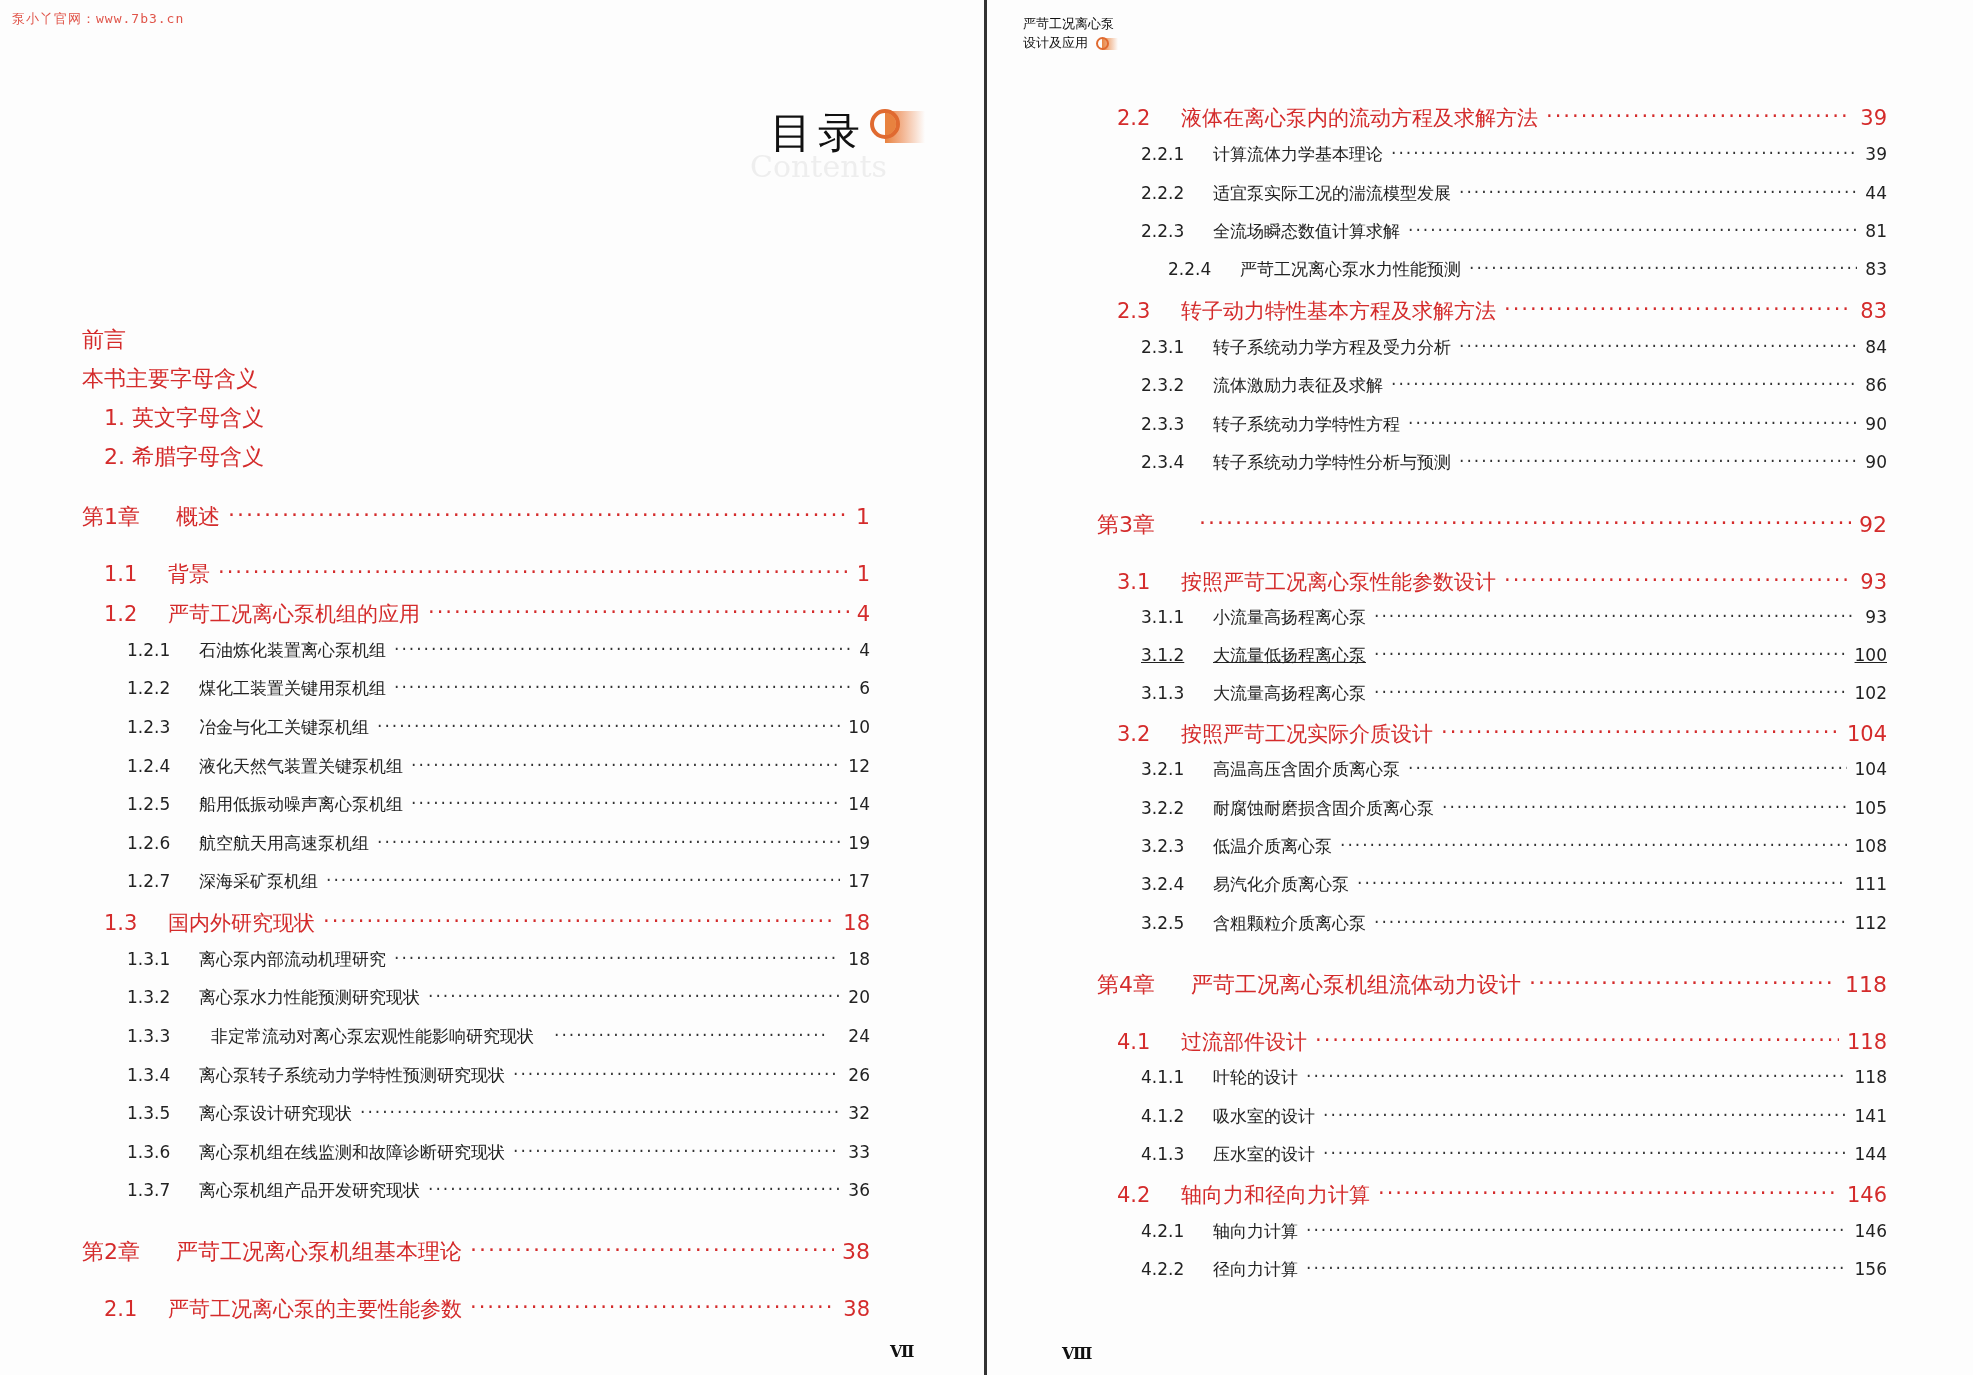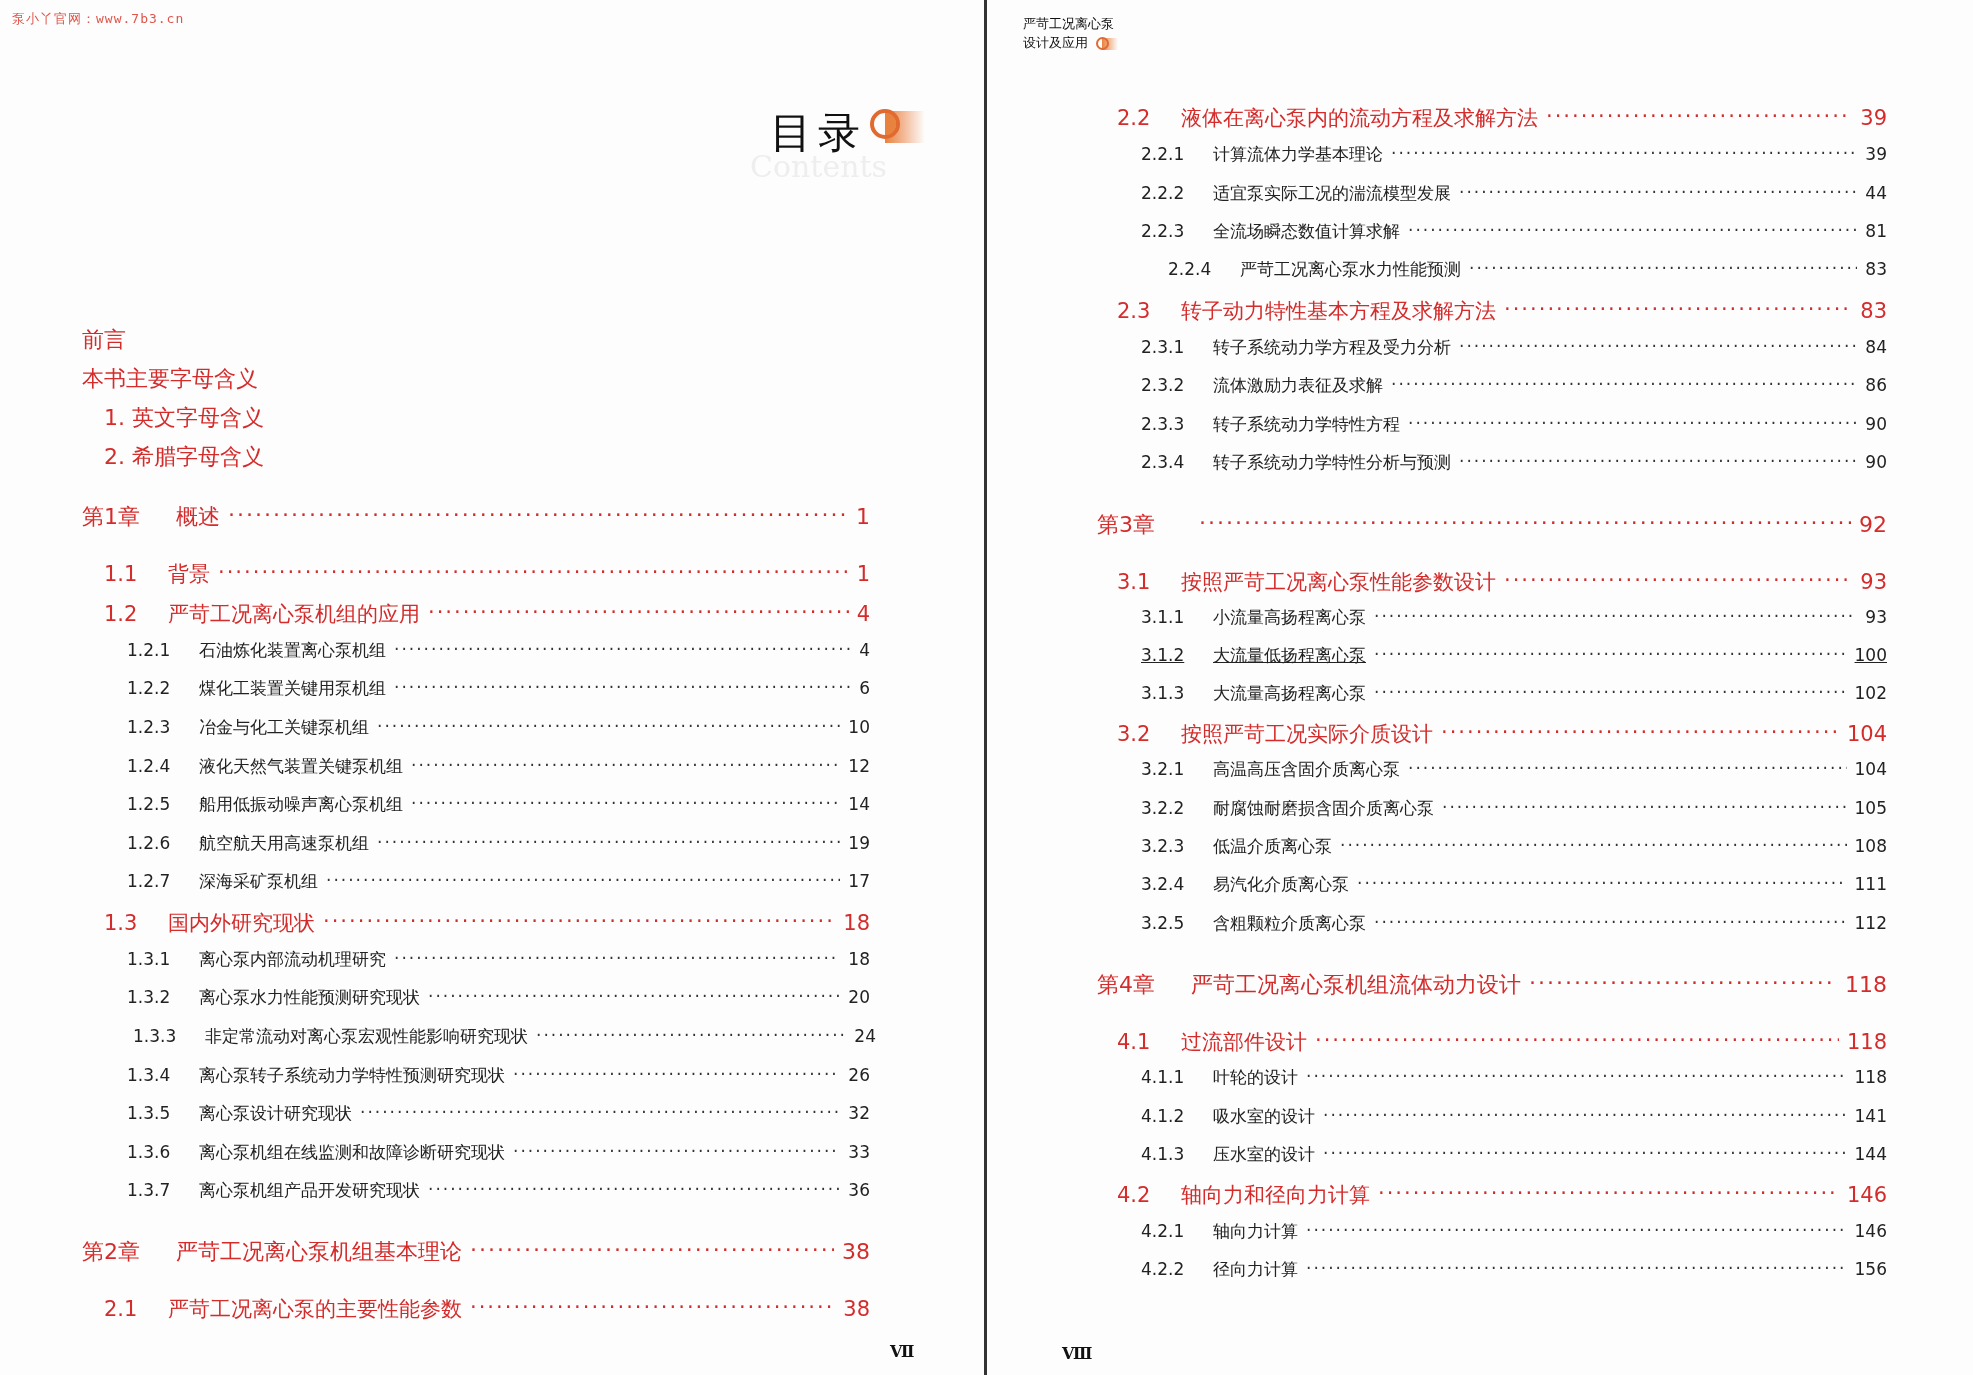--- a/index.html
+++ b/index.html
@@ -139,21 +139,21 @@
         <span class="label">离心泵内部流动机理研究</span>
         <span class="leader"></span>
         <span class="page-num">18</span>
       </div>
       <div class="toc-entry lvl-sub" style="left: 127px; width: 743px; top: 986px;">
         <span class="num" style="width: 72px;">1.3.2</span>
         <span class="label">离心泵水力性能预测研究现状</span>
         <span class="leader"></span>
         <span class="page-num">20</span>
       </div>
-      <div class="toc-entry lvl-sub" style="left: 133px; width: 743px; top: 1025px;">
+      <div class="toc-entry lvl-sub" style="left: 127px; width: 743px; top: 1025px; gap: 12px;">
         <span class="num" style="width: 72px;">1.3.3</span>
         <span class="label">非定常流动对离心泵宏观性能影响研究现状</span>
         <span class="leader"></span>
         <span class="page-num">24</span>
       </div>
       <div class="toc-entry lvl-sub" style="left: 127px; width: 743px; top: 1064px;">
         <span class="num" style="width: 72px;">1.3.4</span>
         <span class="label">离心泵转子系统动力学特性预测研究现状</span>
         <span class="leader"></span>
         <span class="page-num">26</span>

